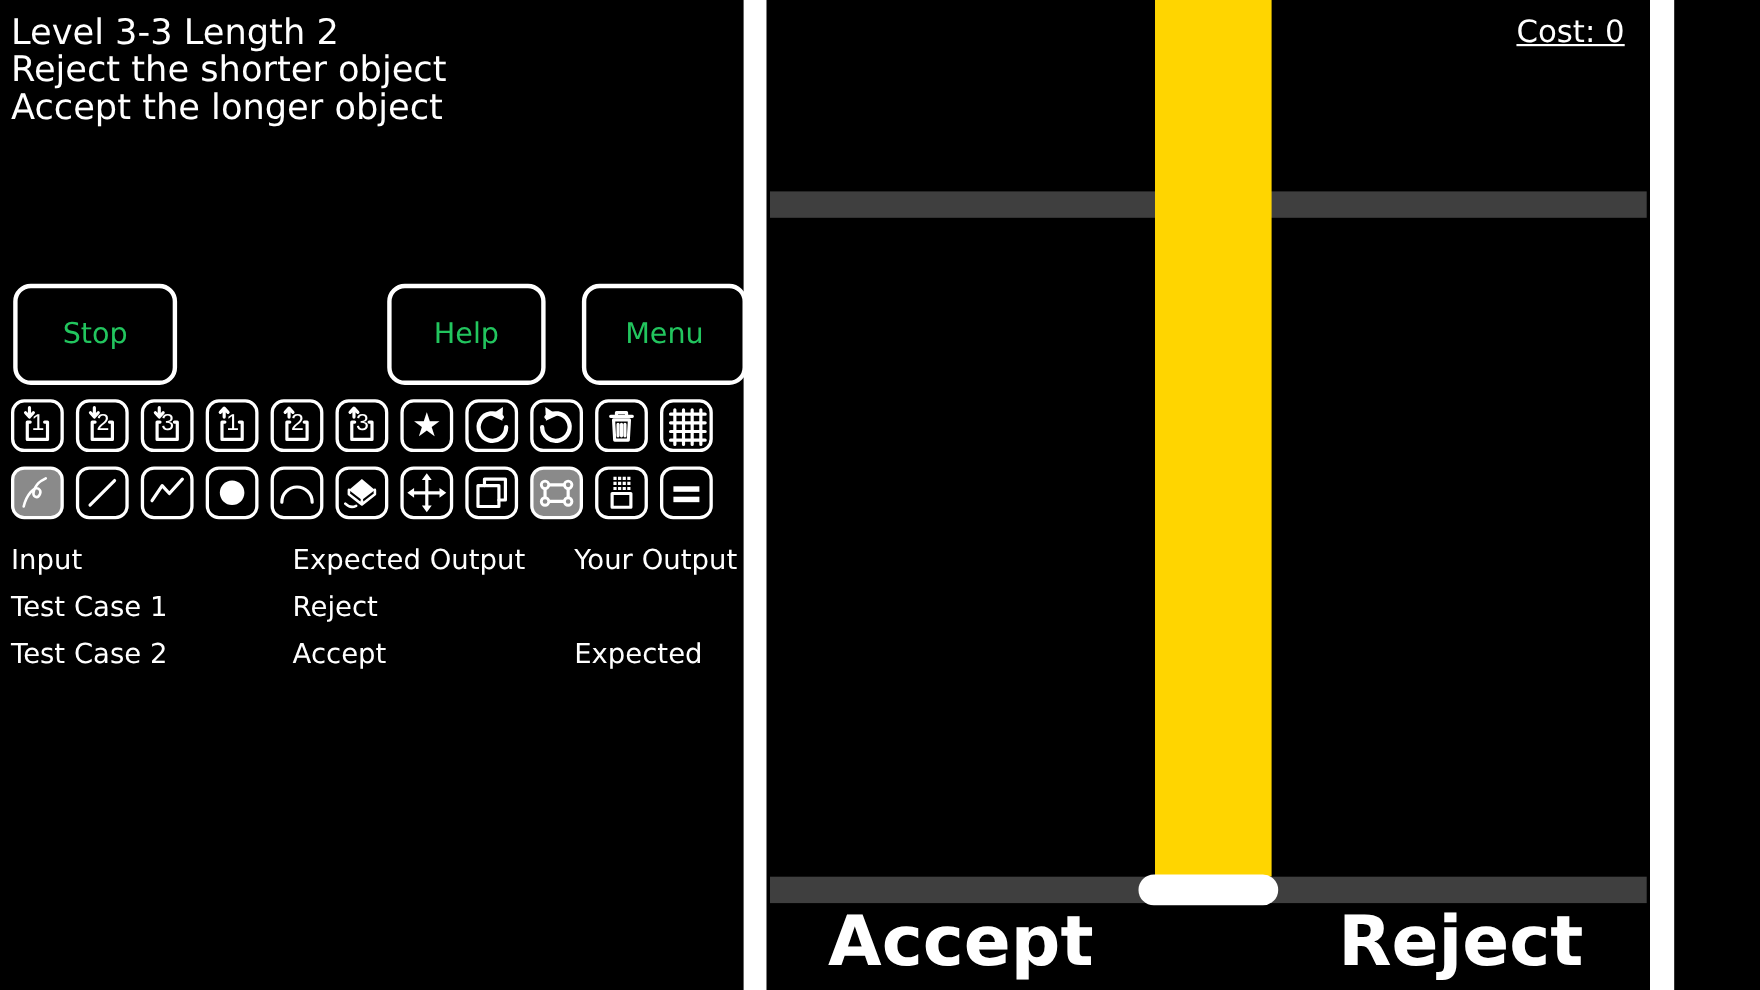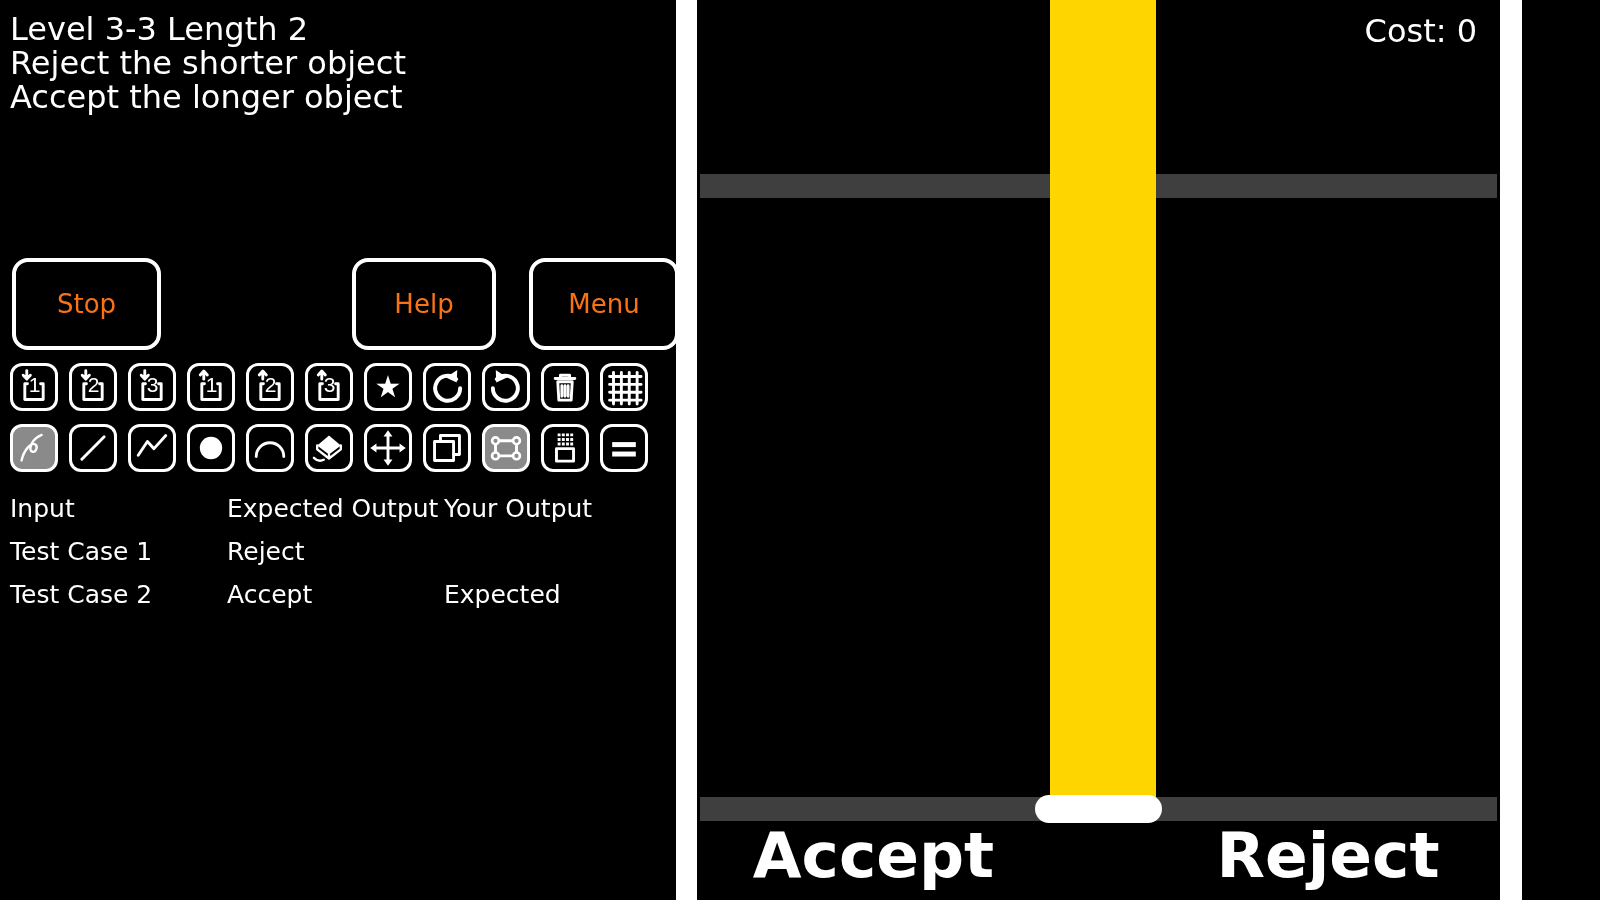--- a/index.html
+++ b/index.html
@@ -3,21 +3,21 @@
 <meta charset="utf-8">
 <style>
   * { margin:0; padding:0; box-sizing:border-box; }
   html,body { width:1600px; height:900px; background:#000; overflow:hidden;
               font-family:"DejaVu Sans","Liberation Sans",sans-serif; color:#fff; }
   .abs { position:absolute; }
 
   
   #level-info { left:10px; top:12px; font-size:32px; line-height:34px; }
 
-  .big-btn { position:absolute; top:258px; height:92px; background:#000; color:#f97316;
+  .big-btn { position:absolute; top:258px; height:92px; background:#000; color:#22c55e;
              border:4px solid #fff; border-radius:16px; font-size:26px;
              font-family:inherit; display:flex; align-items:center; justify-content:center;
              cursor:pointer; }
   #stop-btn { left:12px;  width:149px; }
   #help-btn { left:340px; width:144px;margin-left:12px; }
   #menu-btn { left:505px; width:150px;margin-left:24px; }
 
   .toolbar { position:absolute; left:10px; display:flex; gap:11px; }
   #toolbar-row1 { top:363px; }
   #toolbar-row2 { top:424px; }
@@ -29,33 +29,33 @@
                  font-size:21px; color:#fff; line-height:1; }
   .tool .glyph { position:absolute; left:0; right:0; top:2px; text-align:center;
                  font-size:30px; color:#fff; line-height:38px; }
   .st  { stroke:#fff; stroke-width:2.2; fill:none; stroke-linecap:round; stroke-linejoin:round; }
   .stk { stroke:#fff; stroke-width:3;   fill:none; stroke-linecap:round; stroke-linejoin:round; }
   .fl  { fill:#fff; stroke:none; }
   .hfl { fill:#8a8a8a; stroke:#fff; stroke-width:2; }
   .dots{ stroke:#fff; stroke-width:2.2; stroke-linecap:square; fill:none; }
 
   #test-table { left:10px; top:494px; font-size:25px; }
-  .trow { display:grid; grid-template-columns:217px 217px 220px; height:43px; align-items:start; }
+  .trow { display:grid; grid-template-columns:217px 217px 220px; height:43px; align-items:start;gap:39px; }
 
   
   #left-wall  { left:676px;  top:0; width:21px; height:900px; background:#fff; }
   #right-wall { left:1500px; top:0; width:22px; height:900px; background:#fff; }
   #game-canvas{ left:697px; top:0; width:803px; height:900px; background:#000; }
   .platform { position:absolute; left:3px; width:797px; height:24px; background:#3f3f3f; }
   #top-platform    { top:174px; }
   #bottom-platform { top:797px; }
   #yellow-chute { position:absolute; left:353px; top:0; width:106px; height:797px; background:#ffd500; }
   #output-slot  { position:absolute; left:338px; top:795px; width:127px; height:28px;
                   background:#fff; border-radius:14px; }
-  #cost-label { position:absolute; right:23px; top:12px; font-size:32px; }
+  #cost-label { position:absolute; right:23px; top:12px; font-size:28px;text-decoration:underline; }
   .zone-label { position:absolute; top:824px; font-size:63px; font-weight:bold; line-height:1; text-align:center; }
   #accept-label { left:0px;   width:353px; }
   #reject-label { left:459px; width:344px; }
 </style>
 </head>
 <body>
 
 <div class="abs" id="level-info">
   <div>Level 3-3 Length 2</div>
   <div>Reject the shorter object</div>

